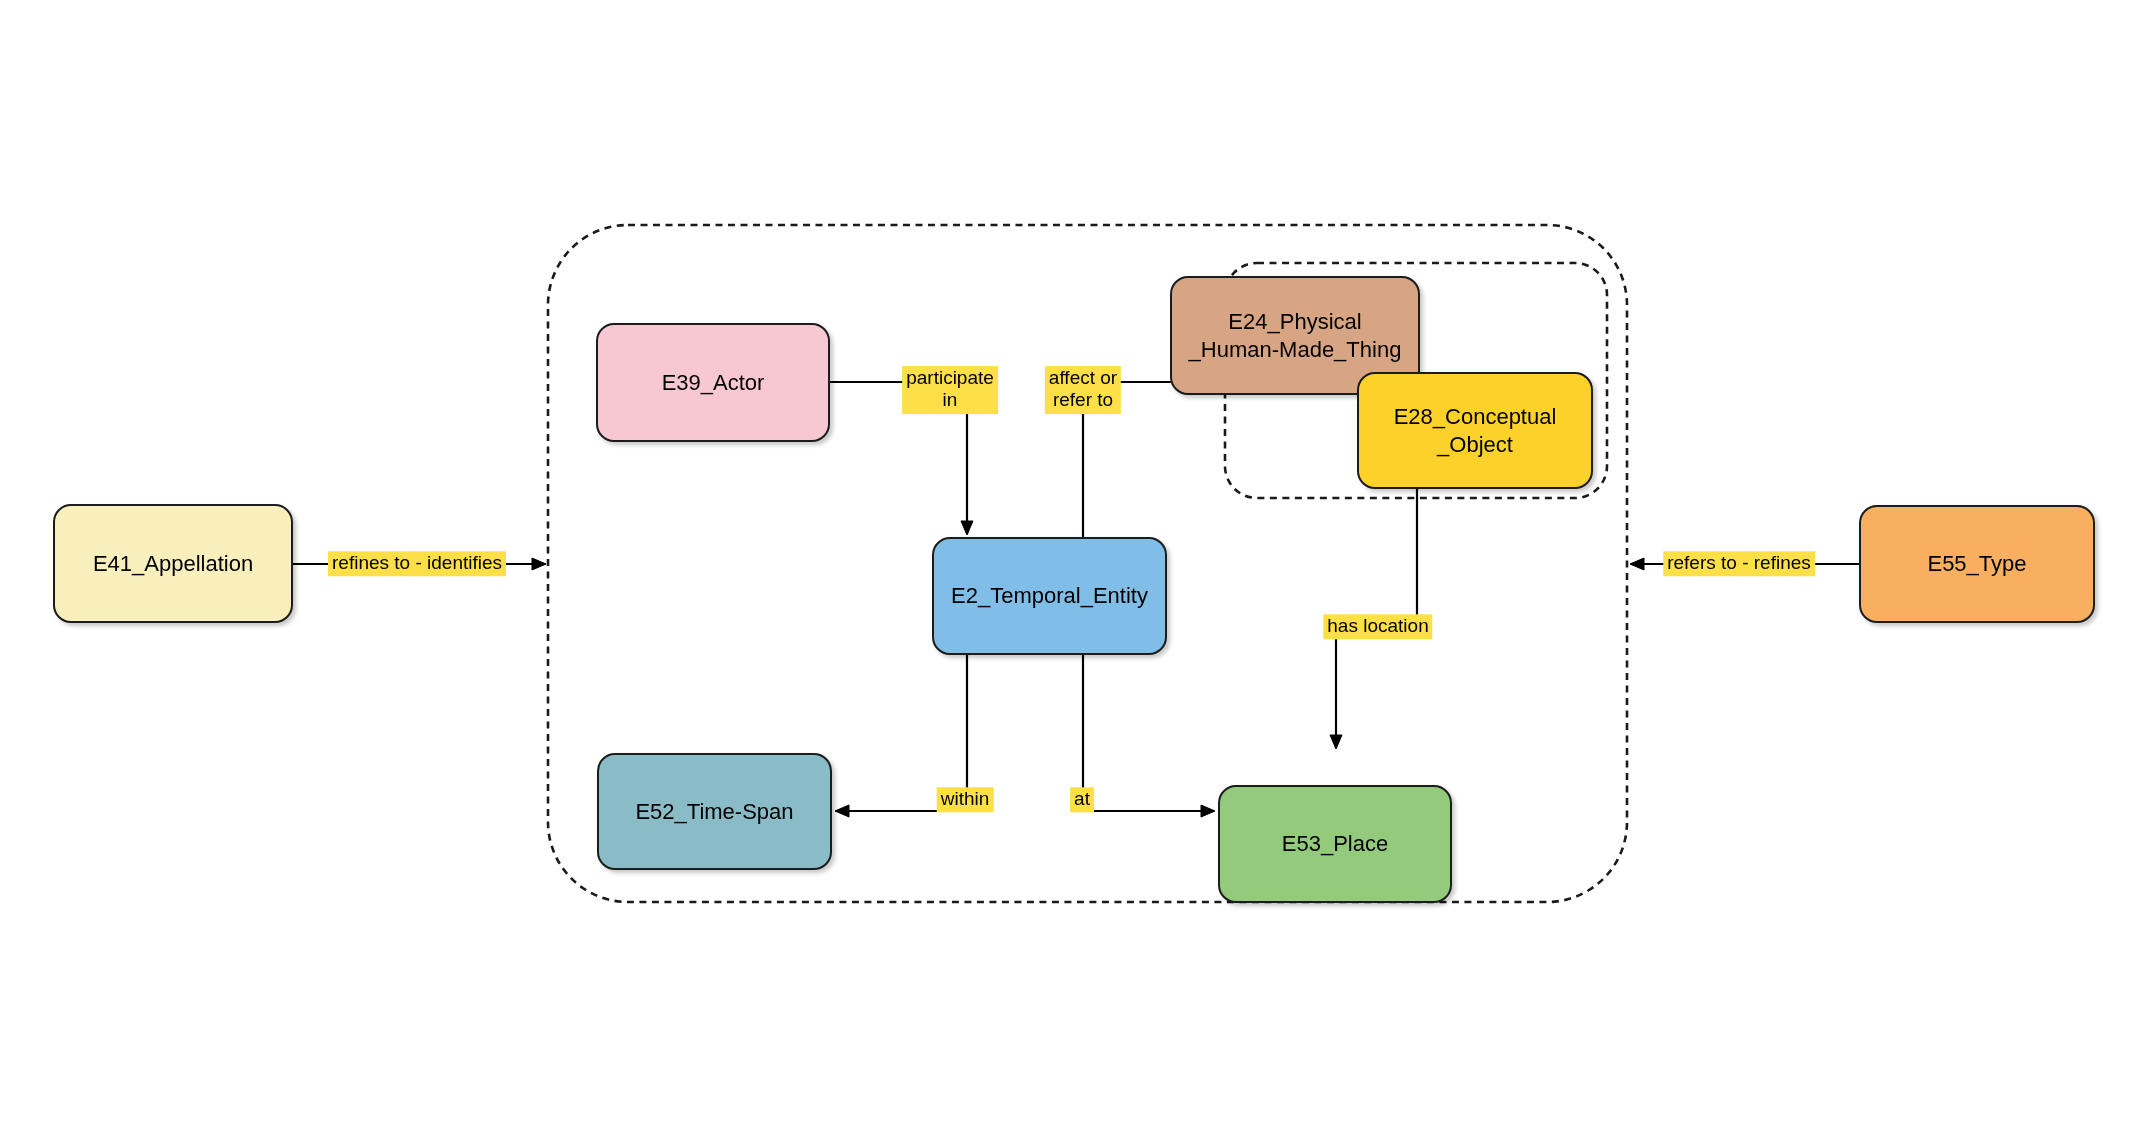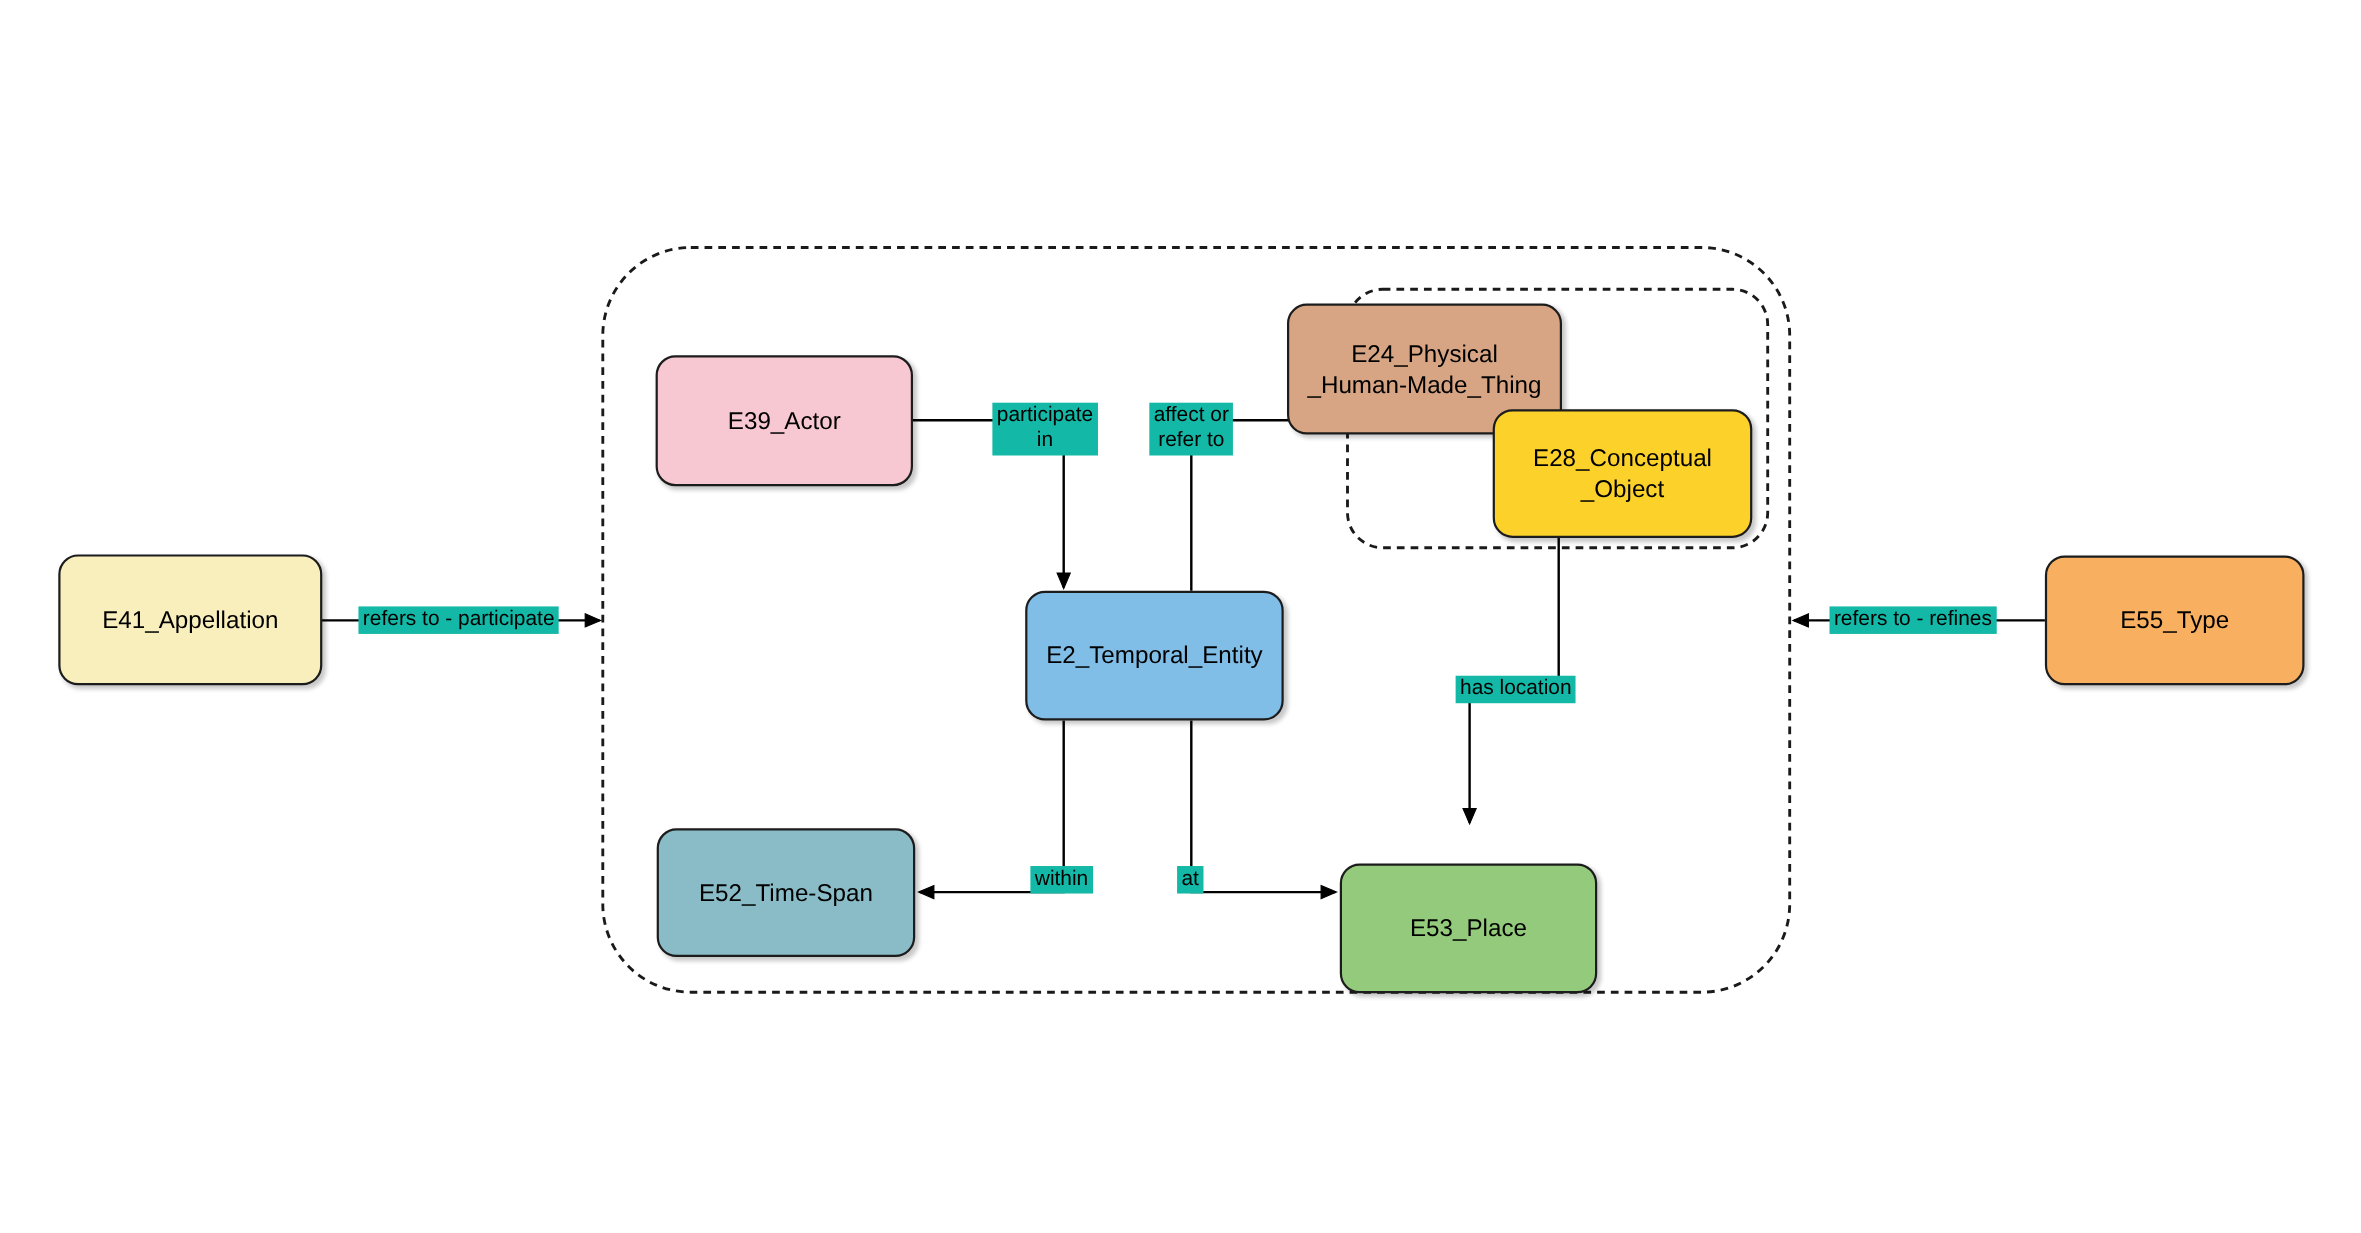--- a/index.html
+++ b/index.html
@@ -50,21 +50,21 @@
   #n-e28 { left: 1357px; top: 372px; width: 236px; height: 117px; }
   #n-e2  { left: 908px;  top: 537px; width: 235px; height: 118px; margin-left: 24px; }
   #n-e52 { left: 597px;  top: 753px; width: 235px; height: 117px; }
   #n-e53 { left: 1218px; top: 752px; width: 234px; height: 118px; }
   #n-e55 { left: 1859px; top: 505px; width: 236px; height: 118px; }
 
   .elabel {
     position: absolute;
     z-index: 3;
     transform: translate(-50%, -50%);
-    background: #14b8a6;
+    background: #fde047;
     color: #000000;
     font-size: 19px;
     line-height: 1.18;
     padding: 1px 4px 2px 4px;
     text-align: center;
     white-space: pre-line;
   }
   #l-refers-identifies { left: 417px;  top: 564px; }
   #l-participate-in    { left: 950px;  top: 390px; }
   #l-affect-refer      { left: 1083px; top: 390px; }
@@ -102,21 +102,21 @@
   <div class="node" id="n-e39" style="background-color: rgb(248, 200, 210);">E39_Actor</div>
   <div class="node" id="n-e24" style="background-color: rgb(215, 165, 131);">E24_Physical
 _Human-Made_Thing</div>
   <div class="node" id="n-e28" style="background-color: rgb(252, 210, 42);">E28_Conceptual
 _Object</div>
   <div class="node" id="n-e2" style="background-color: rgb(128, 190, 232);">E2_Temporal_Entity</div>
   <div class="node" id="n-e52" style="background-color: rgb(137, 188, 198);">E52_Time-Span</div>
   <div class="node" id="n-e53" style="background-color: rgb(147, 202, 123); margin-top: 33px;">E53_Place</div>
   <div class="node" id="n-e55" style="background-color: rgb(248, 175, 96);">E55_Type</div>
 
-  <div class="elabel" id="l-refers-identifies">refers to - participate</div>
+  <div class="elabel" id="l-refers-identifies">refines to - identifies</div>
   <div class="elabel" id="l-participate-in">participate
 in</div>
   <div class="elabel" id="l-affect-refer">affect or
 refer to</div>
   <div class="elabel" id="l-has-location">has location</div>
   <div class="elabel" id="l-within">within</div>
   <div class="elabel" id="l-at">at</div>
   <div class="elabel" id="l-refers-refines">refers to - refines</div>
 
 </div>

